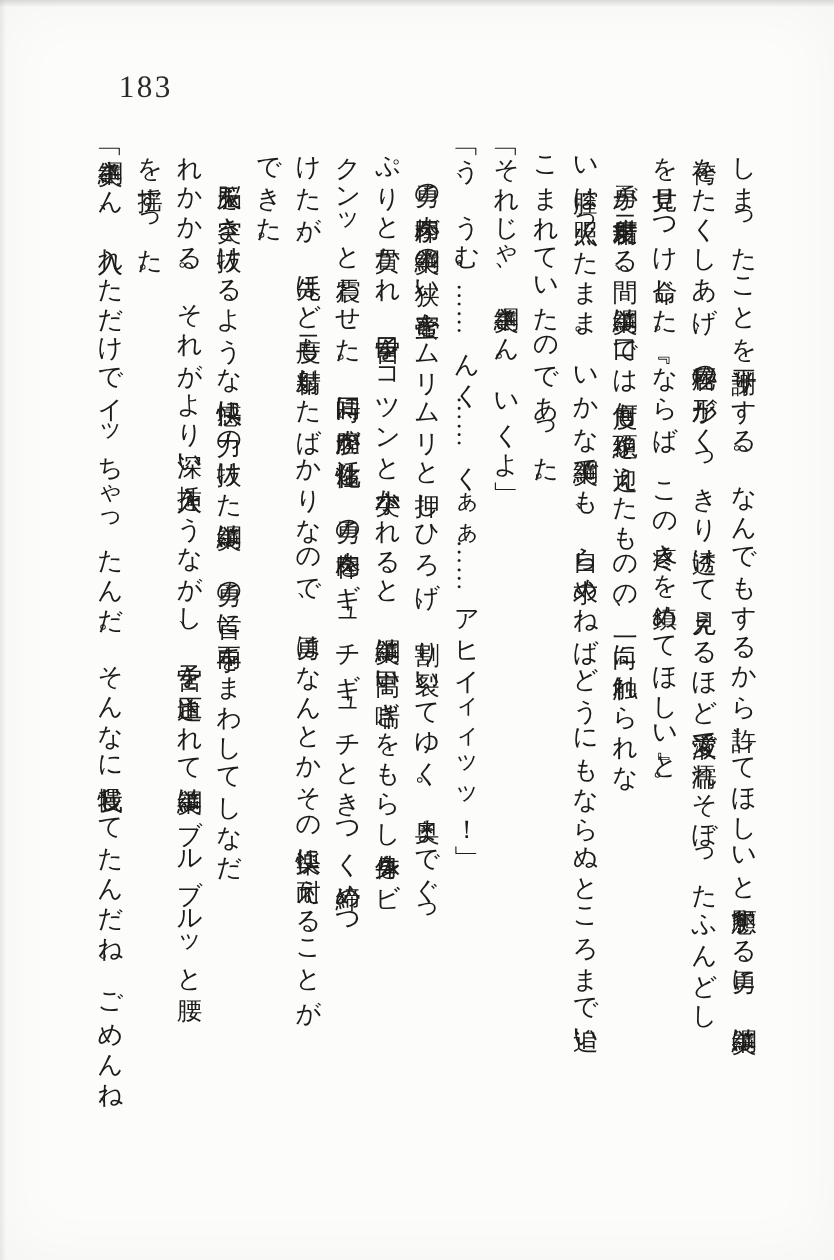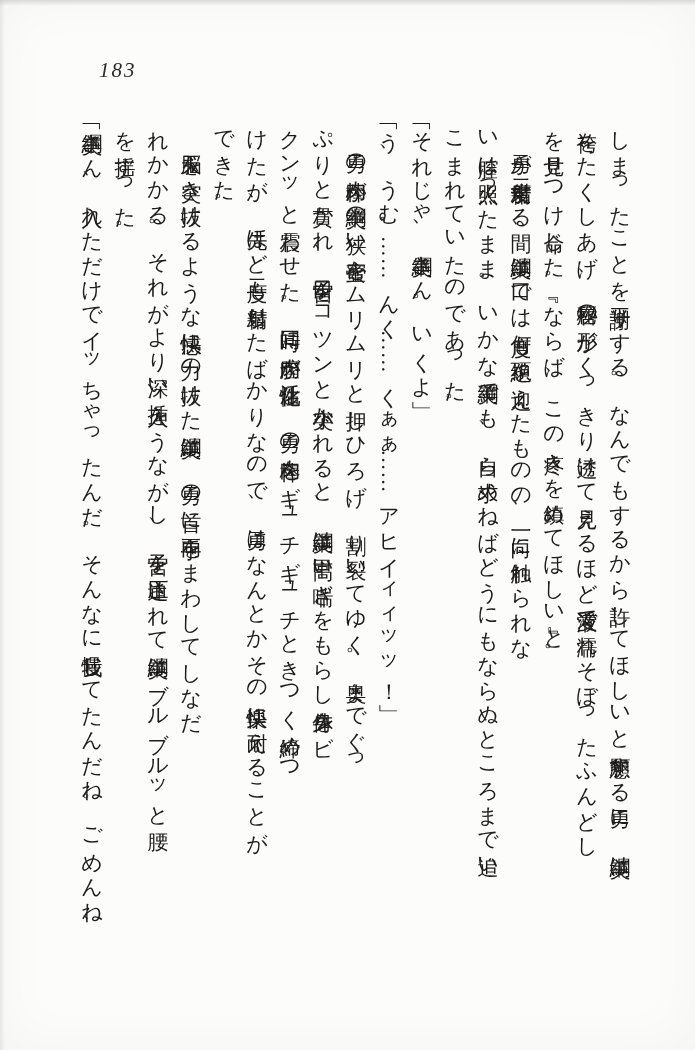--- a/index.html
+++ b/index.html
@@ -24,22 +24,21 @@
     background: linear-gradient(to bottom, rgba(160,160,158,0.35), rgba(160,160,158,0));
   }
   .edge-left {
     position: absolute; top: 0; bottom: 0; left: 0; width: 5px;
     background: linear-gradient(to right, rgba(170,170,168,0.22), rgba(170,170,168,0));
   }
   .page-number {
     position: absolute;
     top: 58px;
     left: 99px;
-    font-size: 21px;
-    font-style: italic;
+    font-size: 26px;
     letter-spacing: 2px;
     color: #2b2a28;
   }
   .text-block {
     position: absolute;
     top: 116px;
     right: 59px;
     height: 838px;
     writing-mode: vertical-rl;
     text-orientation: mixed;

